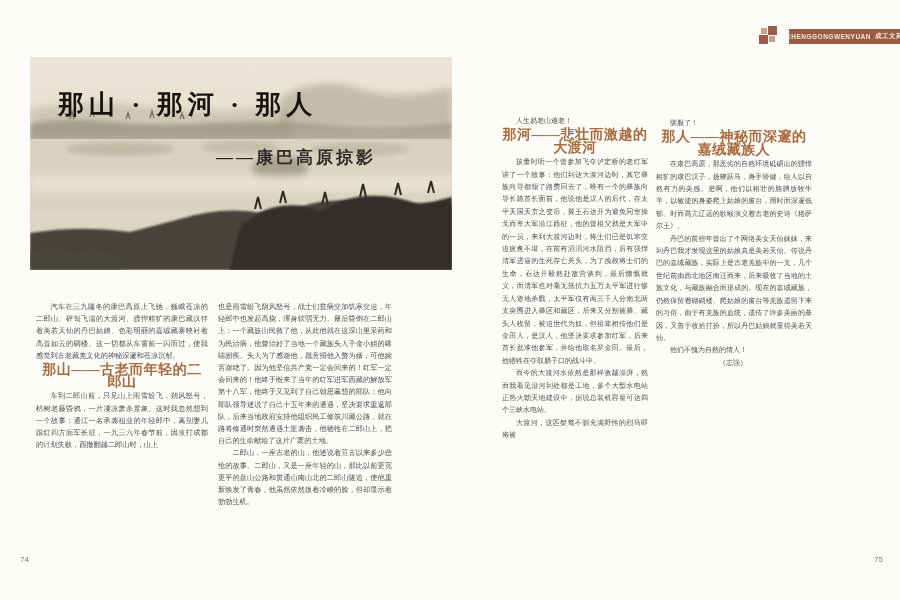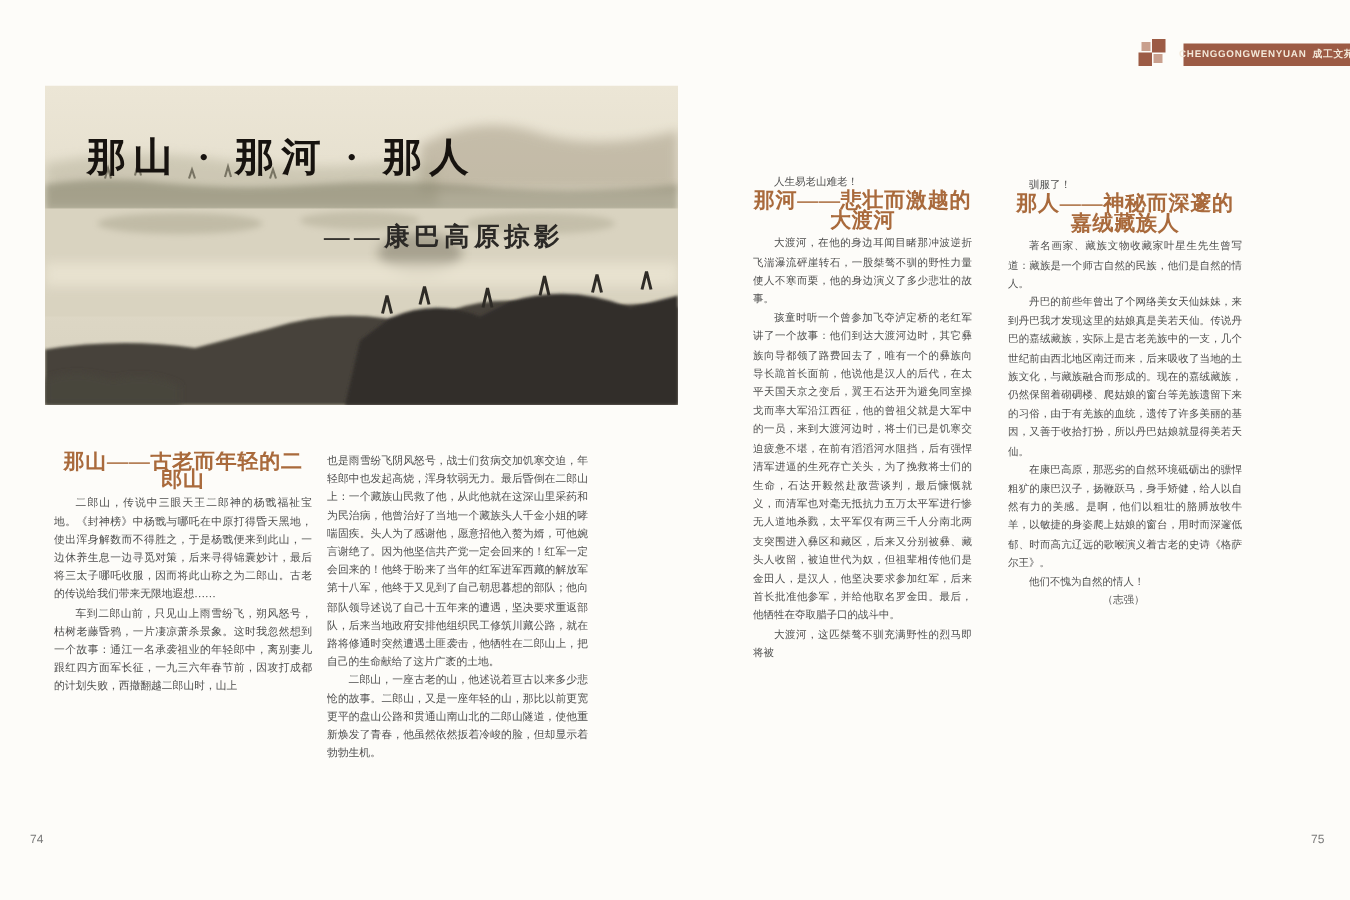--- a/index.html
+++ b/index.html
@@ -31,21 +31,21 @@
     position:absolute;left:186px;top:89px;font-size:17px;font-weight:bold;
     letter-spacing:3px;color:#2b2926;white-space:nowrap;
   }
   
   .col{position:absolute;color:#4e4e4e;text-align:justify;overflow:hidden;margin-top:12px;}
   .lcol{font-size:7.2px;line-height:12.2px;}
   .rcol{font-size:7px;line-height:12.4px;}
   .lcol1{left:36px;top:289px;width:172px;height:242px;}
   .lcol2{left:218px;top:289px;width:174px;height:242px;}
   .rcol1{left:502px;top:103px;width:146px;height:448px;}
-  .rcol2{left:672px;top:105px;width:156px;height:422px;}
+  .rcol2{left:656px;top:105px;width:156px;height:422px;}
   .col p{margin:0;text-indent:2em;}
   .col p.heading{
     color:#a96a3c;font-weight:bold;text-align:center;text-indent:0;
     font-size:14px;letter-spacing:.5px;margin:2px 0;
   }
   .col p.noindent{text-indent:0;}
   .col p.sign{text-align:center;text-indent:0;padding-right:2px;color:#555;}
   
   .pageno{
     position:absolute;top:555px;font-size:8px;color:#7a7a7a;
@@ -101,44 +101,43 @@
       <path d="M0,213 L0,176 Q50,168 100,175 L150,162 Q200,146 250,160 L270,150 Q310,136 350,152 Q390,142 422,148 L422,213 Z" fill="#46423a" filter="url(#b1)"></path>
       <path d="M200,213 L210,170 L230,155 Q260,142 290,154 L310,144 Q350,132 390,148 L422,140 L422,213 Z" fill="#332f2a" filter="url(#b1)"></path>
       <path d="M225,152 l3,-12 3,12 M250,146 l3,-12 3,12 M292,148 l3,-13 3,13 M330,140 l3,-13 3,13 M365,138 l3,-12 3,12 M398,136 l3,-12 3,12" stroke="#2e2b26" stroke-width="2" fill="none"></path>
       <path d="M0,213 L0,196 Q20,188 45,196 Q70,190 90,200 L90,213 Z" fill="#4a463c" opacity="0.85" filter="url(#b2)"></path>
     </svg>
     <div class="art-title">那山 · 那河 · 那人</div>
     <div class="art-subtitle">——康巴高原掠影</div>
   </div>
 
   <div class="col lcol lcol1">
+    <p>汽车在三九隆冬的康巴高原上飞驰，巍峨苍凉的二郎山、砰訇飞湍的大渡河、骠悍粗犷的康巴藏汉伴着美若天仙的丹巴姑娘、色彩明丽的嘉绒藏寨映衬着高耸如云的碉楼。这一切都从车窗前一闪而过，使我感觉到古老藏羌文化的神秘深邃和苍凉沉郁。</p>
     <p class="heading">那山——古老而年轻的二郎山</p>
-    <p>二郎山，传说中三眼天王二郎神的杨戬福祉宝地。《封神榜》中杨戬与哪吒在中原打得昏天黑地，使出浑身解数而不得胜之，于是杨戬便来到此山，一边休养生息一边寻觅对策，后来寻得锦囊妙计，最后将三太子哪吒收服，因而将此山称之为二郎山。古老的传说给我们带来无限地遐想……</p>
     <p>车到二郎山前，只见山上雨雪纷飞，朔风怒号，枯树老藤昏鸦，一片凄凉萧杀景象。这时我忽然想到一个故事：通江一名承袭祖业的年轻郎中，离别妻儿跟红四方面军长征，一九三六年春节前，因攻打成都的计划失败，西撤翻越二郎山时，山上</p>
   </div>
 
   <div class="col lcol lcol2">
     <p class="noindent">也是雨雪纷飞阴风怒号，战士们贫病交加饥寒交迫，年轻郎中也发起高烧，浑身软弱无力。最后昏倒在二郎山上：一个藏族山民救了他，从此他就在这深山里采药和为民治病，他曾治好了当地一个藏族头人千金小姐的哮喘固疾。头人为了感谢他，愿意招他入赘为婿，可他婉言谢绝了。因为他坚信共产党一定会回来的！红军一定会回来的！他终于盼来了当年的红军进军西藏的解放军第十八军，他终于又见到了自己朝思暮想的部队；他向部队领导述说了自己十五年来的遭遇，坚决要求重返部队，后来当地政府安排他组织民工修筑川藏公路，就在路将修通时突然遭遇土匪袭击，他牺牲在二郎山上，把自己的生命献给了这片广袤的土地。</p>
     <p>二郎山，一座古老的山，他述说着亘古以来多少悲怆的故事。二郎山，又是一座年轻的山，那比以前更宽更平的盘山公路和贯通山南山北的二郎山隧道，使他重新焕发了青春，他虽然依然扳着冷峻的脸，但却显示着勃勃生机。</p>
   </div>
 
   <div class="col rcol rcol1">
     <p>人生易老山难老！</p>
     <p class="heading">那河——悲壮而激越的大渡河</p>
-    <p>大渡河，在他的身边耳闻目睹那冲波逆折飞湍瀑流砰崖转石，一股桀骜不驯的野性力量使人不寒而栗，他的身边演义了多少悲壮的故事。</p>
     <p>孩童时听一个曾参加飞夺泸定桥的老红军讲了一个故事：他们到达大渡河边时，其它彝族向导都领了路费回去了，唯有一个的彝族向导长跪首长面前，他说他是汉人的后代，在太平天国天京之变后，翼王石达开为避免同室操戈而率大军沿江西征，他的曾祖父就是大军中的一员，来到大渡河边时，将士们已是饥寒交迫疲惫不堪，在前有滔滔河水阻挡，后有强悍清军进逼的生死存亡关头，为了挽救将士们的生命，石达开毅然赴敌营谈判，最后慷慨就义，而清军也对毫无抵抗力五万太平军进行惨无人道地杀戮，太平军仅有两三千人分南北两支突围进入彝区和藏区，后来又分别被彝、藏头人收留，被迫世代为奴，但祖辈相传他们是金田人，是汉人，他坚决要求参加红军，后来首长批准他参军，并给他取名罗金田。最后，他牺牲在夺取腊子口的战斗中。</p>
+    <p>而今的大渡河水依然是那样激越澎湃，然而我看见沿河到处都是工地，多个大型水电站正热火朝天地建设中，据说总装机容量可达四个三峡水电站。</p>
     <p>大渡河，这匹桀骜不驯充满野性的烈马即将被</p>
   </div>
 
   <div class="col rcol rcol2">
     <p>驯服了！</p>
     <p class="heading">那人——神秘而深邃的嘉绒藏族人</p>
-    <p>著名画家、藏族文物收藏家叶星生先生曾写道：藏族是一个师古自然的民族，他们是自然的情人。</p>
+    <p>在康巴高原，那恶劣的自然环境砥砺出的骠悍粗犷的康巴汉子，扬鞭跃马，身手矫健，给人以自然有力的美感。是啊，他们以粗壮的胳膊放牧牛羊，以敏捷的身姿爬上姑娘的窗台，用时而深邃低郁、时而高亢辽远的歌喉演义着古老的史诗《格萨尔王》。</p>
     <p>丹巴的前些年曾出了个网络美女天仙妹妹，来到丹巴我才发现这里的姑娘真是美若天仙。传说丹巴的嘉绒藏族，实际上是古老羌族中的一支，几个世纪前由西北地区南迁而来，后来吸收了当地的土族文化，与藏族融合而形成的。现在的嘉绒藏族，仍然保留着砌碉楼、爬姑娘的窗台等羌族遗留下来的习俗，由于有羌族的血统，遗传了许多美丽的基因，又善于收拾打扮，所以丹巴姑娘就显得美若天仙。</p>
-    <p>在康巴高原，那恶劣的自然环境砥砺出的骠悍粗犷的康巴汉子，扬鞭跃马，身手矫健，给人以自然有力的美感。是啊，他们以粗壮的胳膊放牧牛羊，以敏捷的身姿爬上姑娘的窗台，用时而深邃低郁、时而高亢辽远的歌喉演义着古老的史诗《格萨尔王》。</p>
     <p>他们不愧为自然的情人！</p>
     <p class="sign">（志强）</p>
   </div>
 
   <div class="pageno pl">74</div>
   <div class="pageno pr">75</div>
 
 </div>
 
 </body></html>

